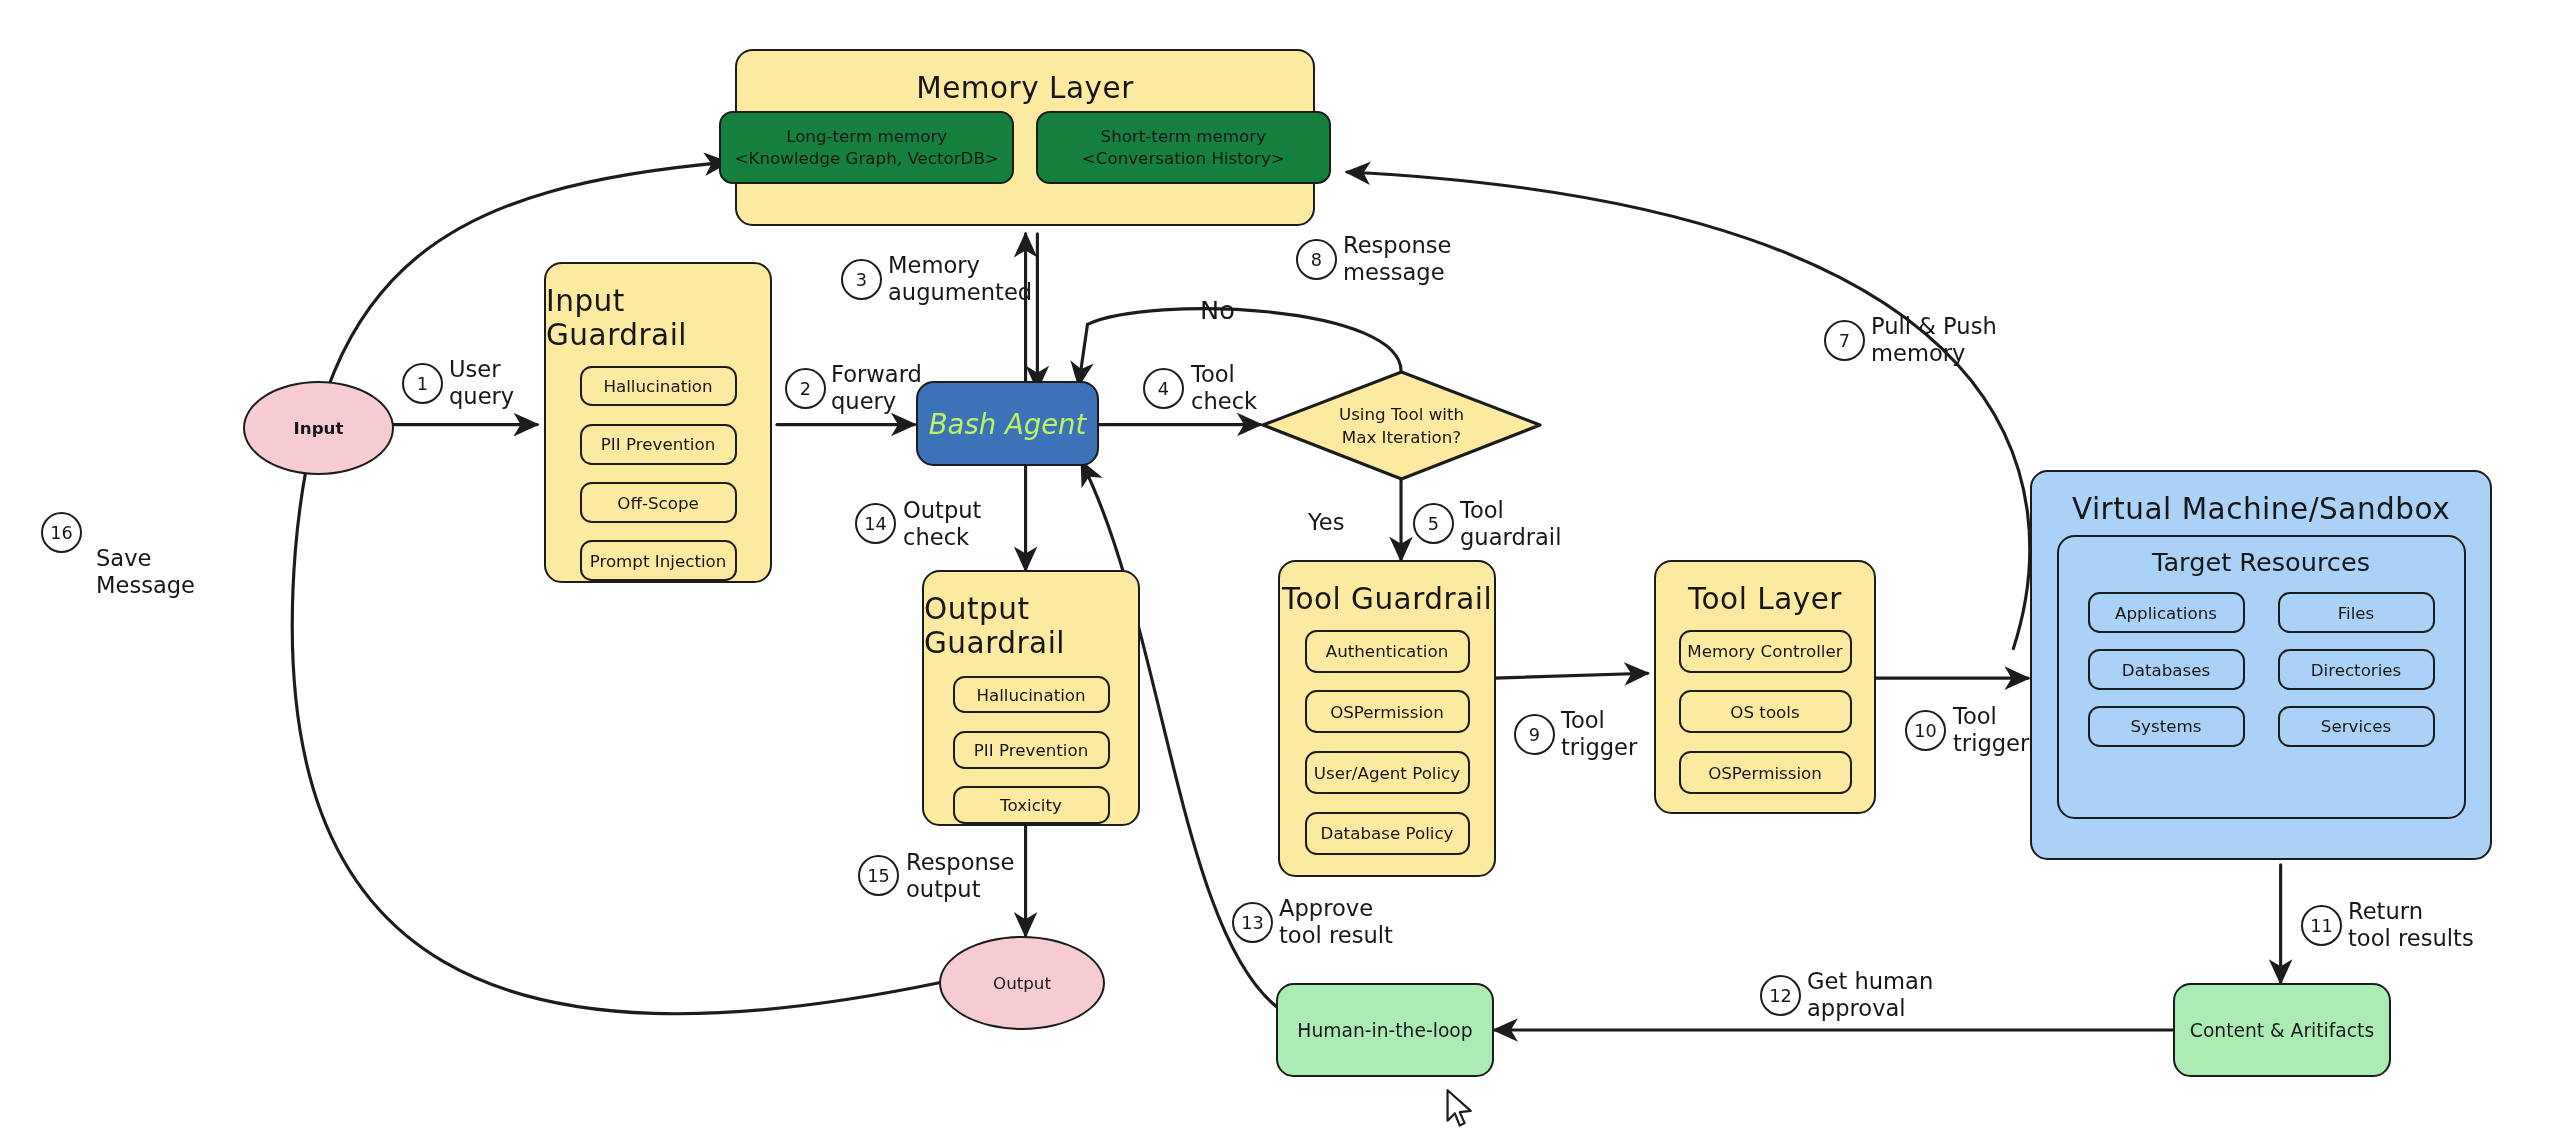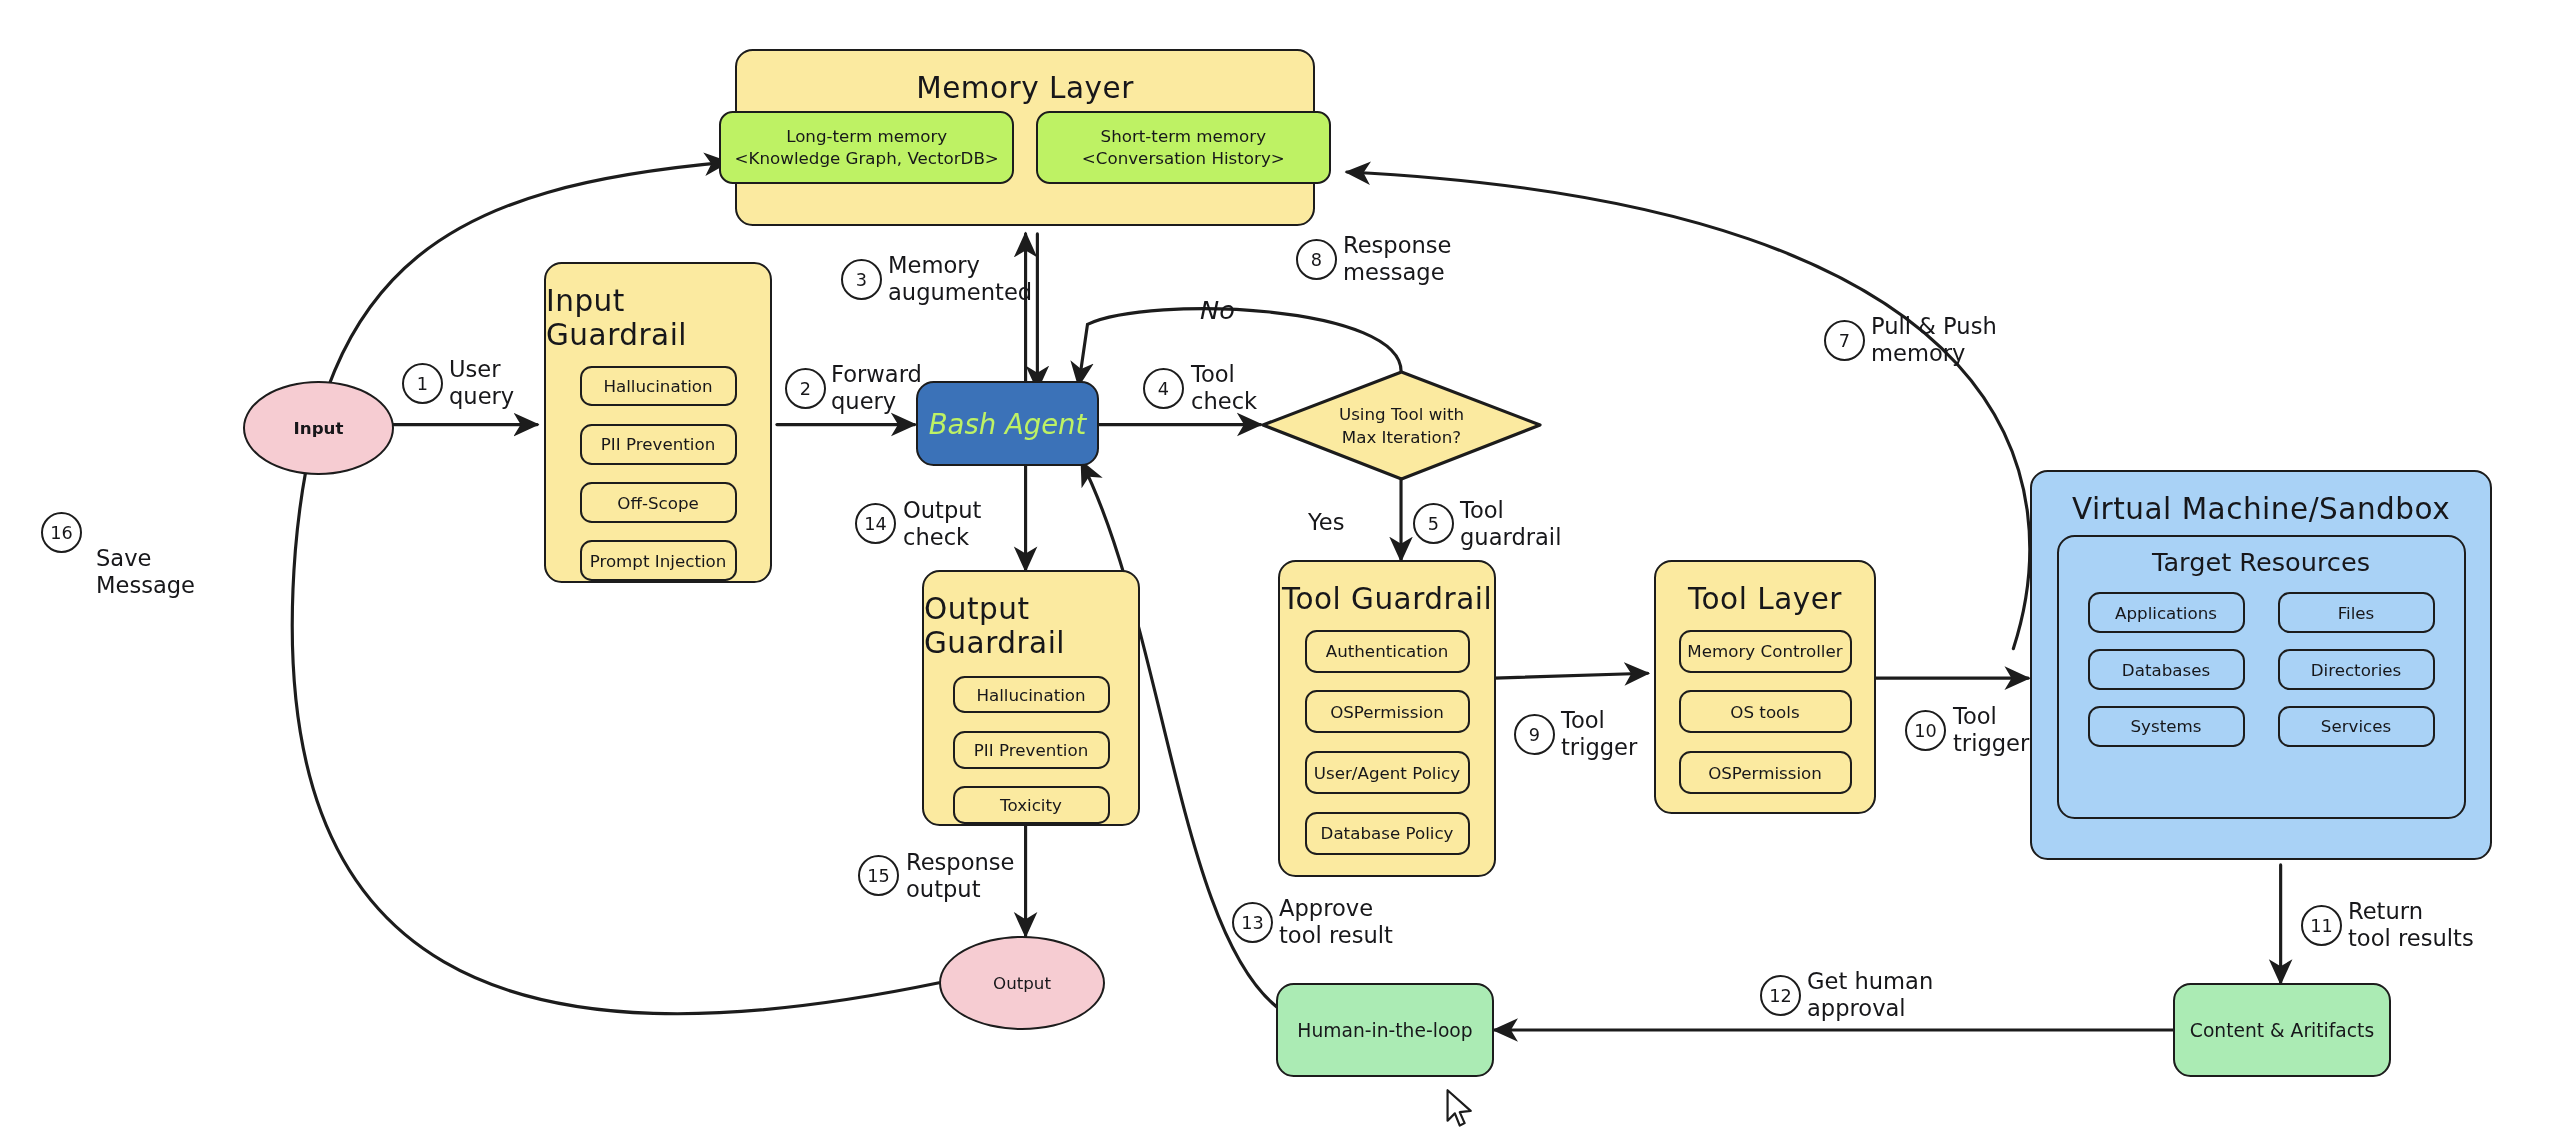--- a/index.html
+++ b/index.html
@@ -16,27 +16,27 @@
   .title{font-size:29.5px;color:#17171a;letter-spacing:0.5px;margin-top:20px;}
   .title-sm{font-size:25.6px;color:#17171a;}
   .chip{box-sizing:border-box;border:2.5px solid #1c1c1c;border-radius:11.8px;background:#fbeaa0;
         display:flex;align-items:center;justify-content:center;font-size:16.7px;color:#17171a;}
   .chip.lb{background:#a9d2f6;}
   .ellipse{position:absolute;border:2.9px solid #1c1c1c;border-radius:50%;
         display:flex;align-items:center;justify-content:center;font-size:16.7px;color:#17171a;background:#f6ccd2;}
   .badge{position:absolute;width:37px;height:37px;border:2.5px solid #1c1c1c;border-radius:50%;
         display:flex;align-items:center;justify-content:center;font-size:17.7px;color:#17171a;background:#fff;}
   .elabel{position:absolute;font-size:22.6px;color:#17171a;line-height:1.18;white-space:pre-line;}
-  .elabel.big{font-size:25.6px;font-style:italic;}
+  .elabel.big{font-size:25.6px;}
   .diamond{position:absolute;}
   .diamond .dtext{position:absolute;left:0;top:0;width:100%;height:100%;
         display:flex;flex-direction:column;align-items:center;justify-content:center;
         font-size:16.7px;color:#17171a;line-height:1.35;text-align:left;}
   .ml-inner{display:flex;gap:21.6px;margin-top:5.9px;}
-  .ml-chip{box-sizing:border-box;border:2.5px solid #1c1c1c;border-radius:13.8px;background:#bef264;
+  .ml-chip{box-sizing:border-box;border:2.5px solid #1c1c1c;border-radius:13.8px;background:#15803d;
         width:295px;height:73px;display:flex;flex-direction:column;align-items:center;justify-content:center;
         font-size:16.7px;color:#17171a;line-height:1.35;}
   .cursor{position:absolute;width:29.5px;height:39px;}
 </style>
 </head>
 <body>
 
 <div id="stage">
 
   <svg id="wires" viewBox="0 0 2620 1164">

